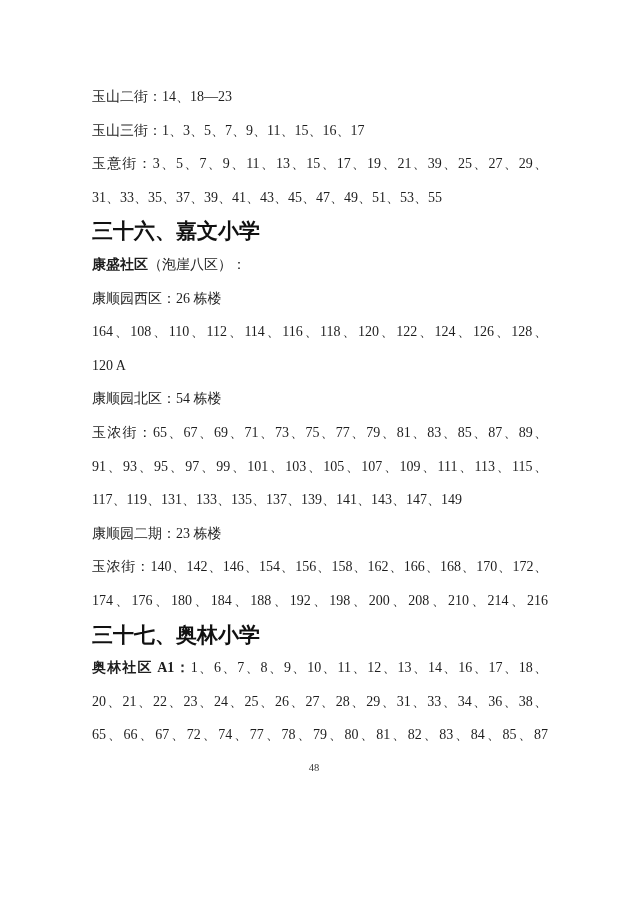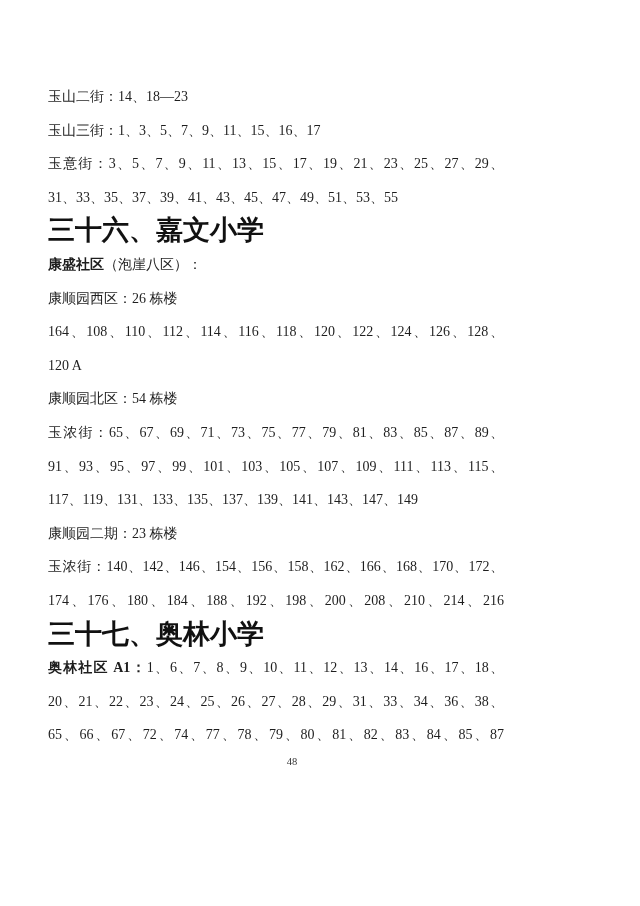--- a/index.html
+++ b/index.html
@@ -1,60 +1,61 @@
 <!DOCTYPE html>
 <html><head>
 <meta charset="utf-8">
 <style>
   html,body{margin:0;padding:0;background:#ffffff;}
   .page{
     box-sizing:border-box;
     width:628px;
     height:906px;
     background:#ffffff;
-    padding:80px 92px 0 48px;
+    padding:80px 92px 0 92px;
     font-family:"Liberation Serif","DejaVu Serif",serif;
     color:#1e1e1e;
     overflow:hidden;
   }
   .content{width:456px;}
   .line{
     height:33.6px;
     line-height:33.6px;
     font-size:14px;
     text-align:justify;
     overflow:hidden;
     white-space:normal;
   }
   .line.fill{ text-align-last:justify; }
   .line.heading{
     font-family:"Liberation Sans","DejaVu Sans",sans-serif;
     font-weight:700;
-    font-size:27px;
+    font-size:21px;
     color:#111111;
     text-align:left;
     text-align-last:left;
   }
   .line .b{ font-weight:700;margin-top:8px; }
   .page-number{
+    margin-top:6px;
     height:20px;
     line-height:20px;
     text-align:center;
     font-size:10.5px;
     color:#333333;
   }
 </style>
 </head>
 <body>
 
 <main class="page">
   <section class="content">
       <div class="line body"><span>玉山二街：14、18—23</span></div>
       <div class="line body"><span>玉山三街：1、3、5、7、9、11、15、16、17</span></div>
-      <div class="line body fill"><span>玉意街：3、5、7、9、11、13、15、17、19、21、23、25、27、29、</span></div>
+      <div class="line body fill"><span>玉意街：3、5、7、9、11、13、15、17、19、21、39、25、27、29、</span></div>
       <div class="line body"><span>31、33、35、37、39、41、43、45、47、49、51、53、55</span></div>
       <div class="line heading"><span>三十六、嘉文小学</span></div>
       <div class="line lead"><span class="b">康盛社区</span><span>（泡崖八区）：</span></div>
       <div class="line body"><span>康顺园西区：26 栋楼</span></div>
       <div class="line body fill"><span>164、108、110、112、114、116、118、120、122、124、126、128、</span></div>
       <div class="line body"><span>120 A</span></div>
       <div class="line body"><span>康顺园北区：54 栋楼</span></div>
       <div class="line body fill"><span>玉浓街：65、67、69、71、73、75、77、79、81、83、85、87、89、</span></div>
       <div class="line body fill"><span>91、93、95、97、99、101、103、105、107、109、111、113、115、</span></div>
       <div class="line body"><span>117、119、131、133、135、137、139、141、143、147、149</span></div>

